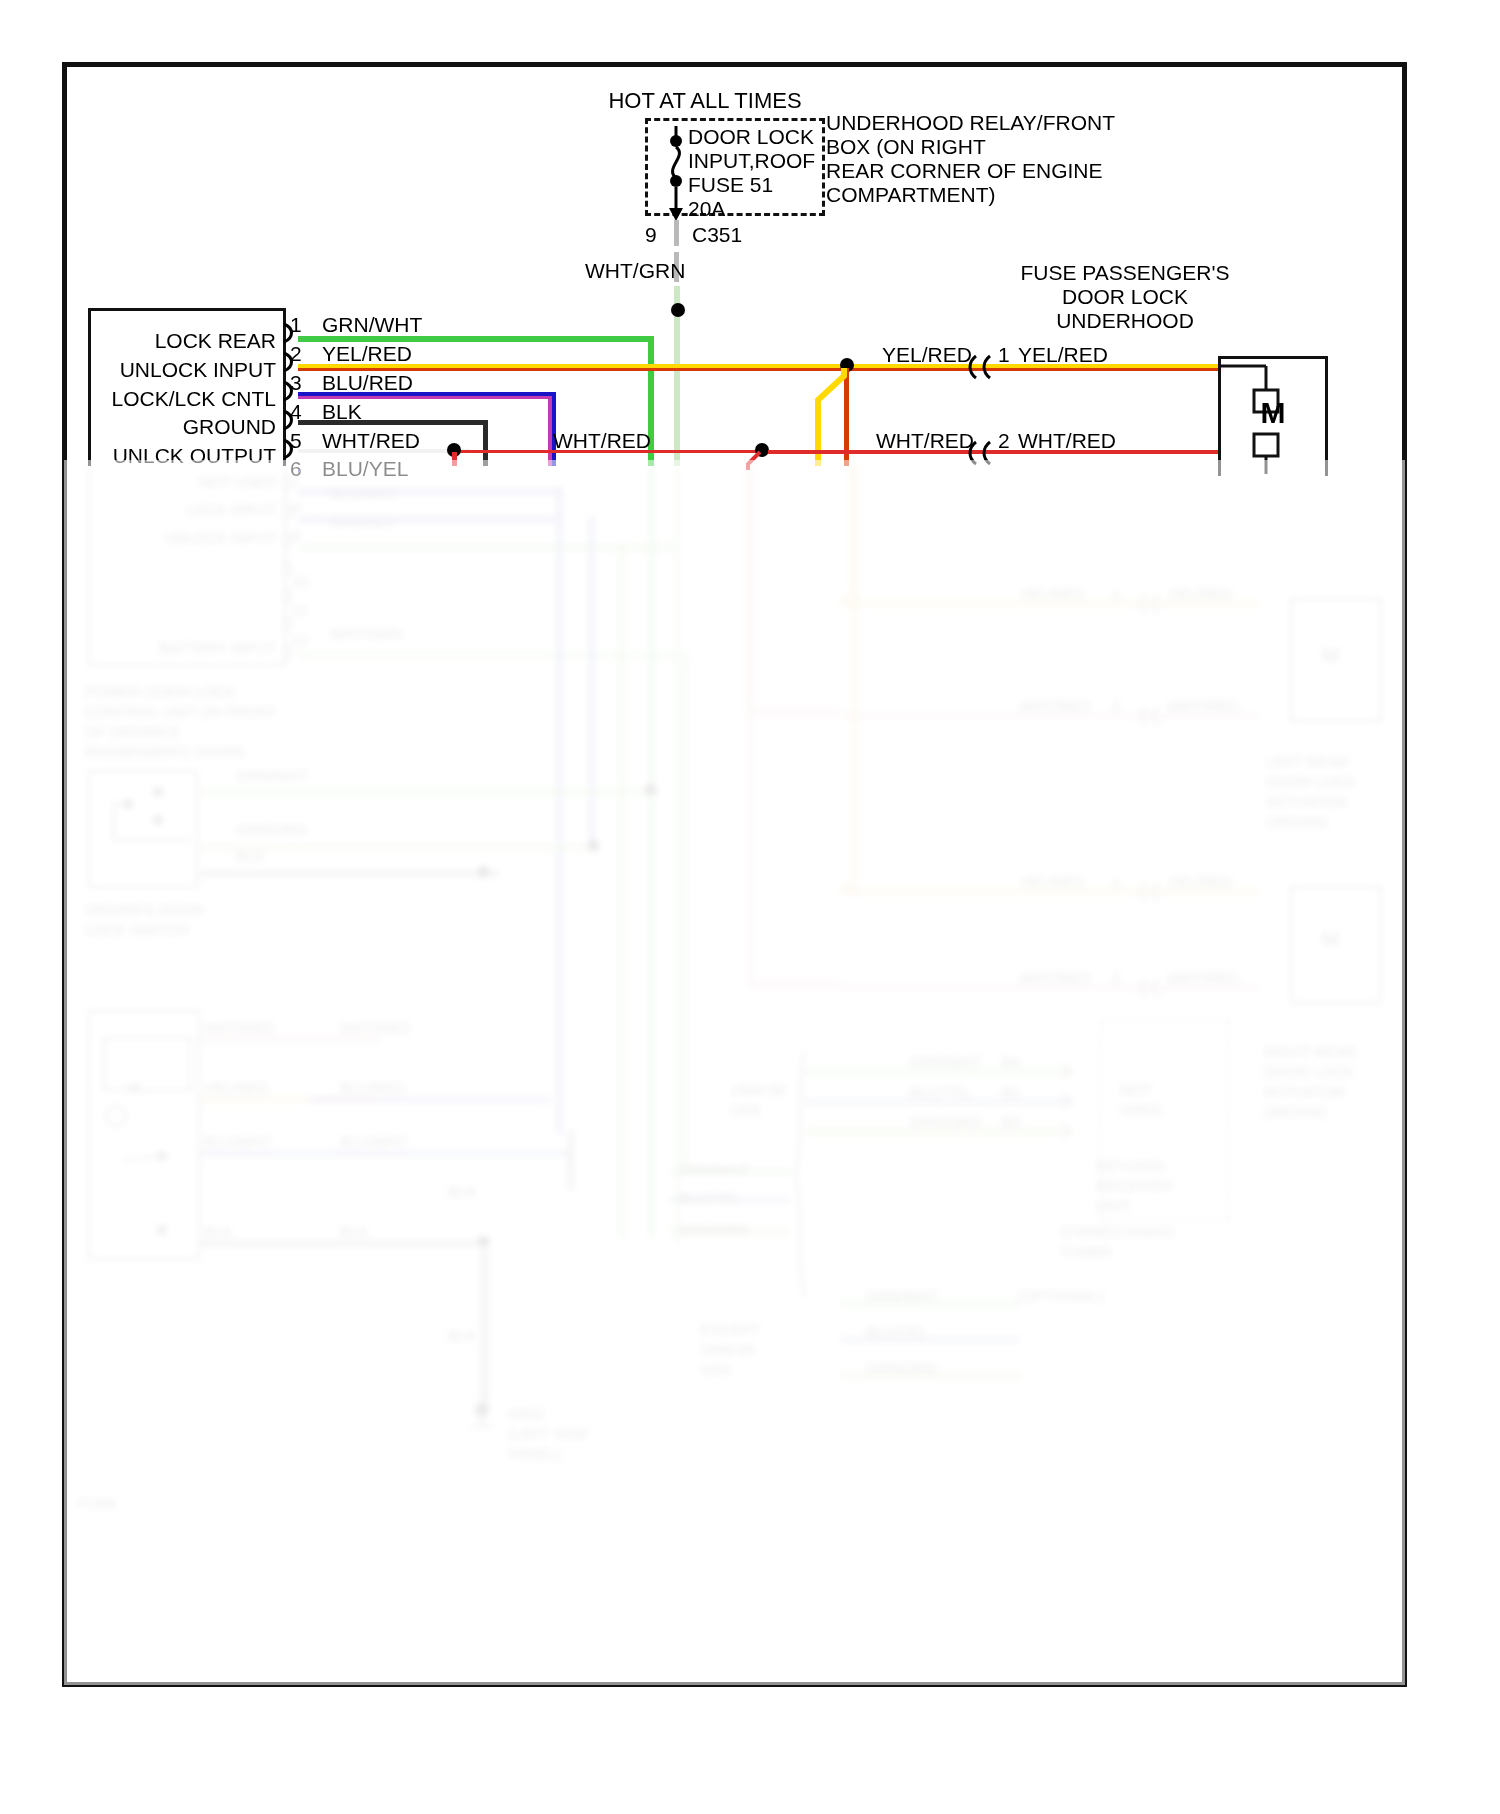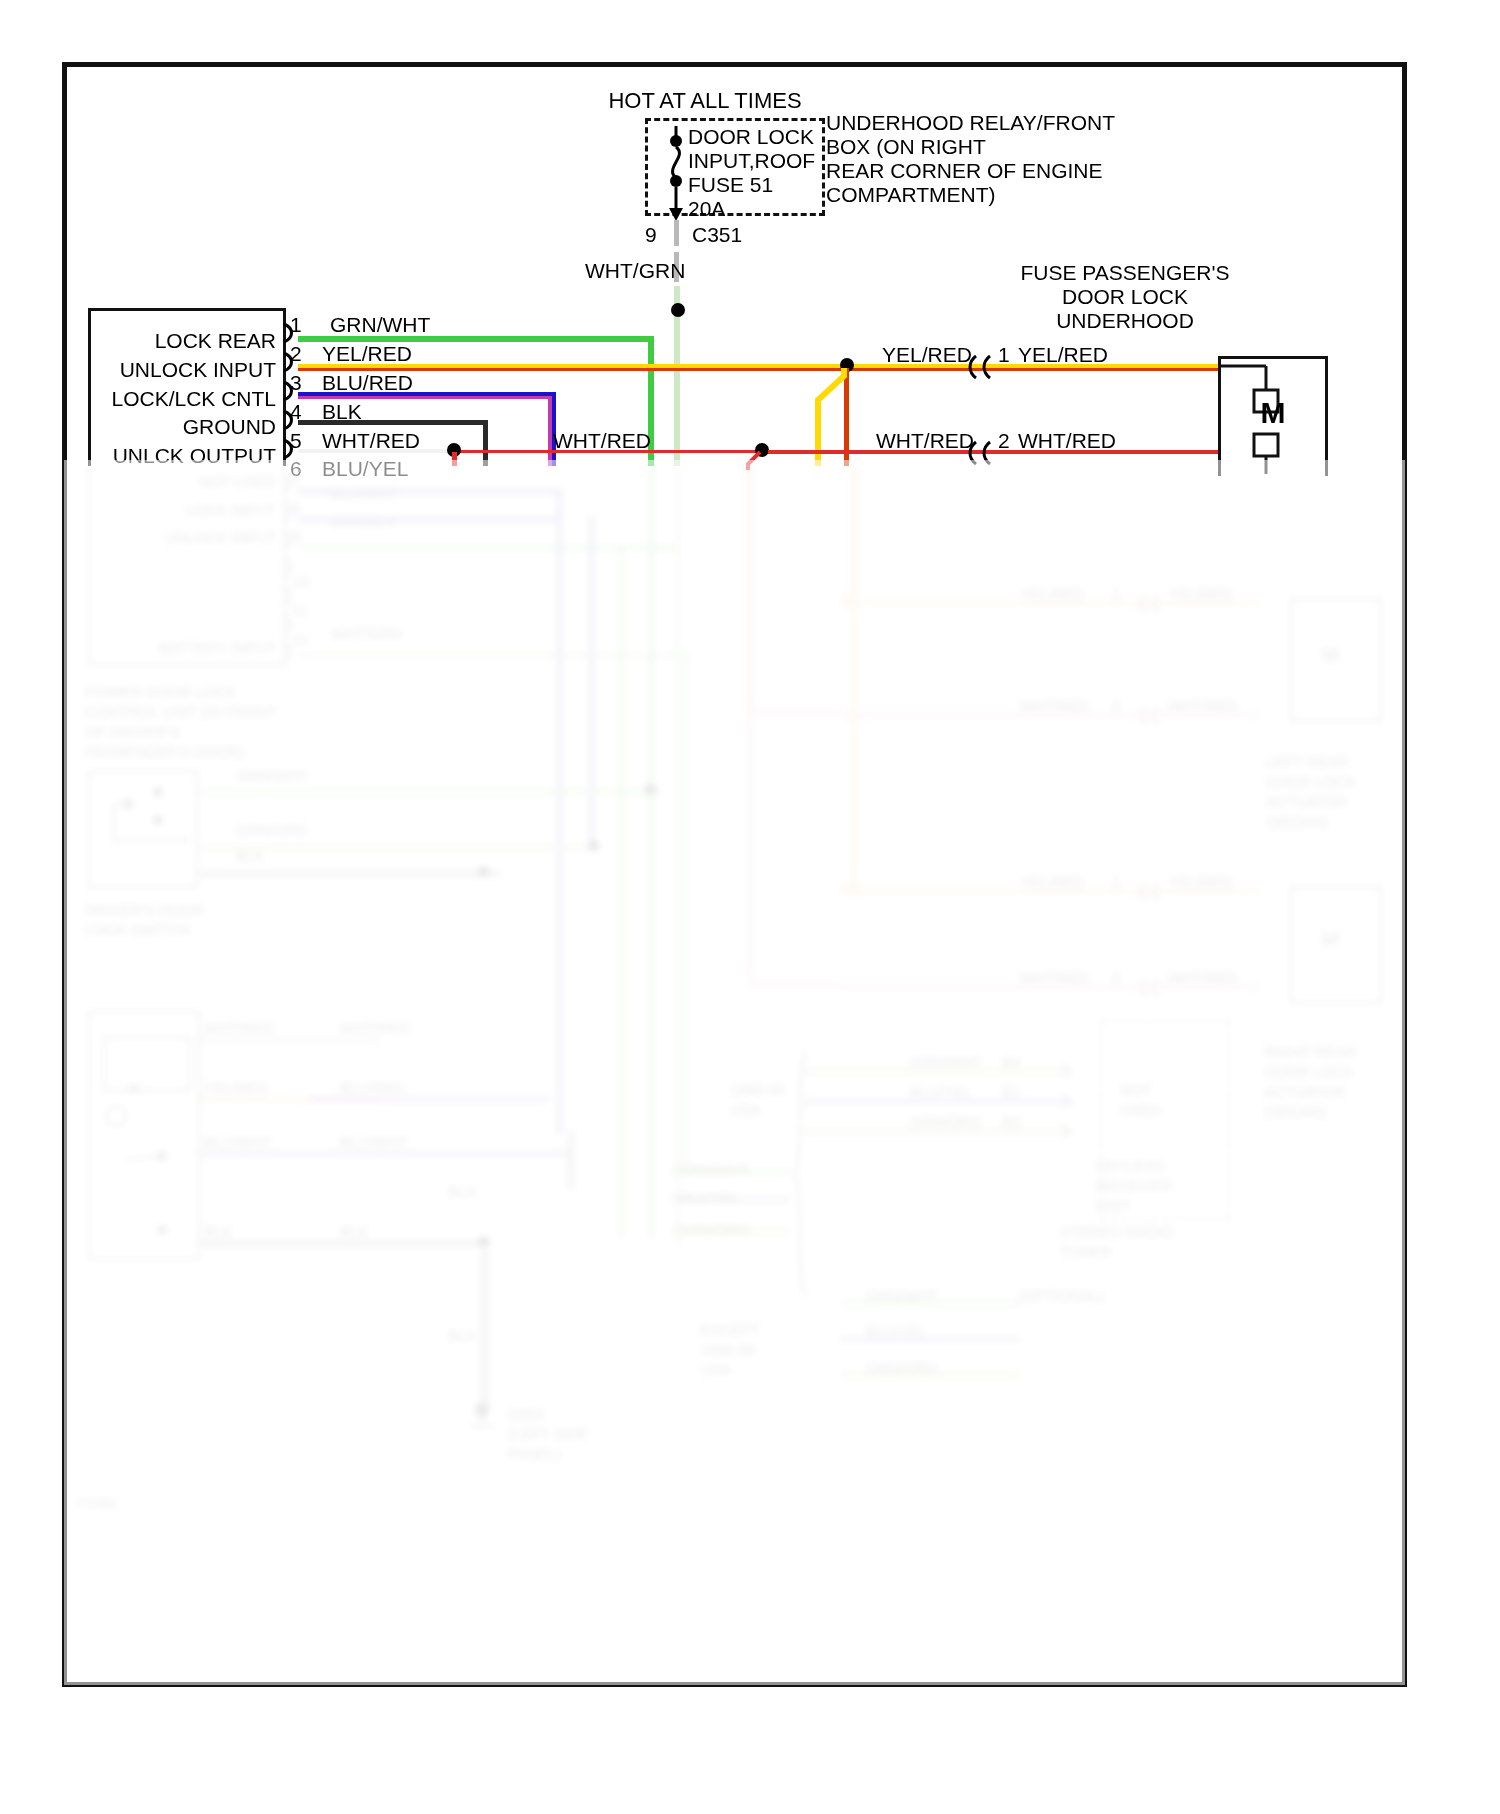--- a/index.html
+++ b/index.html
@@ -90,21 +90,21 @@
   <div class="txt r" style="left:90px;top:414px;width:186px;">GROUND</div>
   <div class="txt r" style="left:90px;top:443px;width:186px;">UNLCK OUTPUT</div>
 
   <div class="txt" style="left:290px;top:312px;">1</div>
   <div class="txt" style="left:290px;top:341px;">2</div>
   <div class="txt" style="left:290px;top:370px;">3</div>
   <div class="txt" style="left:290px;top:399px;">4</div>
   <div class="txt" style="left:290px;top:428px;">5</div>
   <div class="txt" style="left:290px;top:456px;">6</div>
 
-  <div class="txt" style="left:322px;top:312px;margin-left:8px;">GRN/WHT</div>
+  <div class="txt" style="left:322px;top:312px;">GRN/WHT</div>
   <div class="txt" style="left:322px;top:341px;">YEL/RED</div>
   <div class="txt" style="left:322px;top:370px;">BLU/RED</div>
   <div class="txt" style="left:322px;top:399px;">BLK</div>
   <div class="txt" style="left:322px;top:428px;">WHT/RED</div>
   <div class="txt" style="left:322px;top:456px;">BLU/YEL</div>
 
   <div class="band" style="left:298px;top:336px;width:356px;height:6px;background:#3fcc44;"></div>
   <div class="band" style="left:648px;top:336px;width:6px;height:130px;background:#3fcc44;"></div>
 
   <div class="band" style="left:298px;top:364px;width:770px;height:4px;background:#ffd900;"></div>

